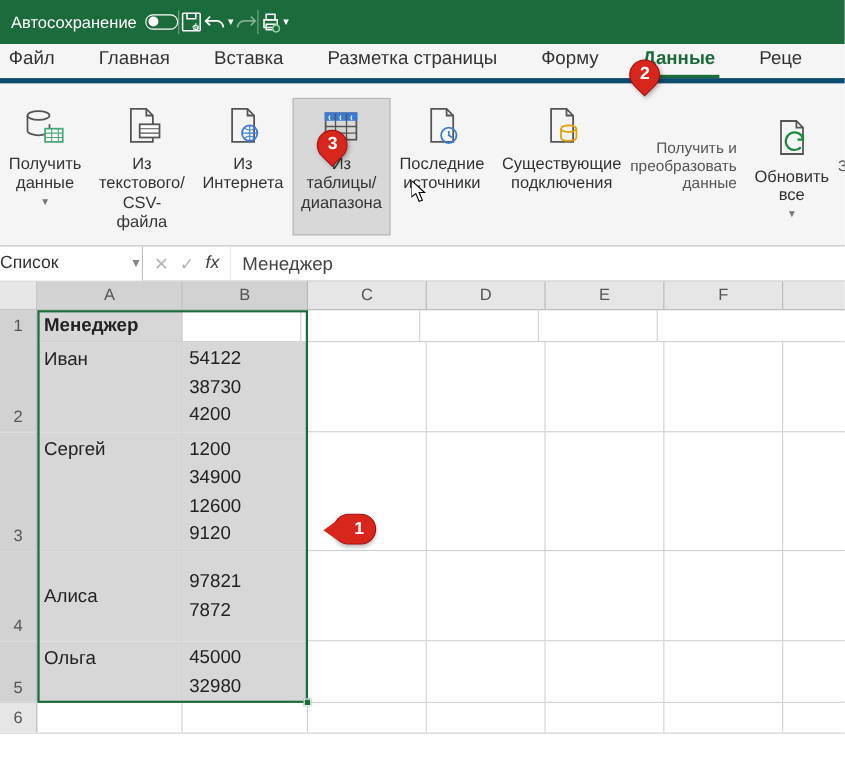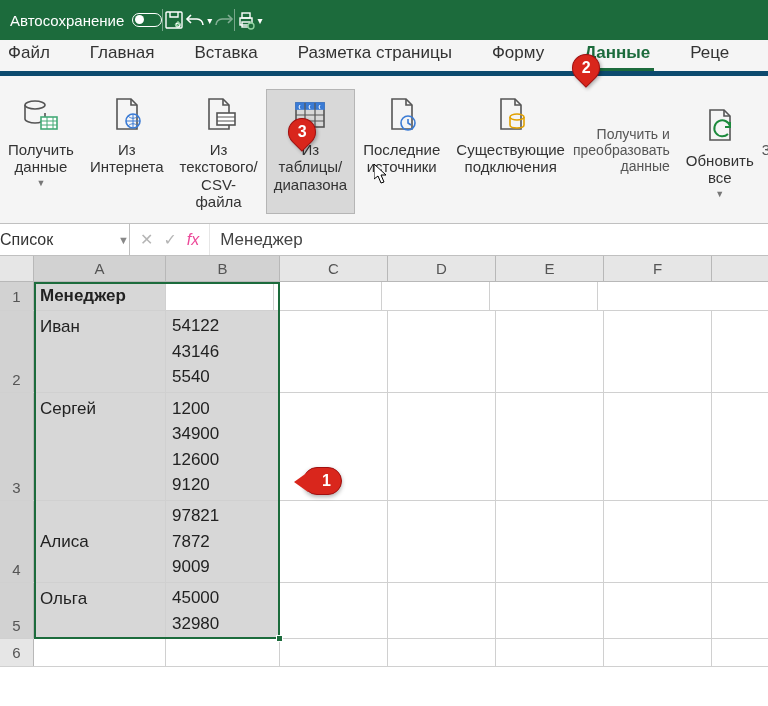--- a/index.html
+++ b/index.html
@@ -23,21 +23,21 @@
   .rb-btn { display: flex; flex-direction: column; align-items: center; justify-content: flex-start; padding: 6px 8px 4px; font-size: 15px; color: #333; text-align: center; gap: 6px; cursor: pointer; line-height: 1.15; }
   .rb-btn.pressed { background: #d8d8d8; border: 1px solid #b5b5b5; padding: 5px 7px 3px; }
   .rb-icon { width: 40px; height: 40px; display: flex; align-items: center; justify-content: center; }
   .group-label { font-size: 14px; color: #555; text-align: right; padding-bottom: 4px; }
   .rb-sep { width: 1px; background: #d0d0d0; margin: 6px 4px 28px; }
 
   .formula-bar { height: 32px; display: flex; align-items: stretch; border-bottom: 1px solid #c0c0c0; background: #fff; }
   .name-box { width: 130px; border-right: 1px solid #c0c0c0; display: flex; align-items: center; padding: 0 0; font-size: 16px; color: #333; justify-content: space-between; background:#fff; }
   .name-box .dd { color:#888; font-size:11px; }
   .fb-btns { display: flex; align-items: center; gap: 10px; padding: 0 10px; color: #b5b5b5; font-size: 16px; border-right: 1px solid #e6e6e6; }
-  .fx { font-style: italic; color: #ec4899; }
+  .fx { font-style: italic; color: #404040; }
   .fb-input { flex: 1; display: flex; align-items: center; padding: 0 10px; font-size: 17px; color: #444; }
 
   .grid-wrap { position: relative; overflow: hidden; height: calc(706px - 40px - 36px - 148px - 32px); }
   .col-headers { display: flex; height: 26px; background: #e6e6e6; border-bottom: 1px solid #b8b8b8; }
   .corner { width: 34px; border-right: 1px solid #b8b8b8; background: #e6e6e6; }
   .ch { border-right: 1px solid #b8b8b8; display:flex; align-items:center; justify-content:center; font-size: 15px; color:#555; }
   .ch.sel { background: #d2d2d2; }
   .row { display:flex; border-bottom: 1px solid #d0d0d0; }
   .rh { width: 34px; background: #e6e6e6; border-right: 1px solid #b8b8b8; display:flex; align-items:center; justify-content:center; font-size:15px; color:#555; }
   .rh.sel { background: #d2d2d2; }
@@ -125,38 +125,38 @@
         </span>
         <span style="white-space:pre-line">Получить
 данные</span>
         <span style="font-size:9px;color:#777;margin-top:-4px">▼</span>
       </div>
       <div class="rb-btn">
         <span class="rb-icon">
           <svg width="40" height="40" viewBox="0 0 40 40" fill="none" stroke="#555" stroke-width="1.6">
               <path d="M10 4h14l6 6v24H10z"></path>
               <path d="M24 4v6h6"></path>
+              <rect x="18" y="18" width="18" height="12" stroke="#555" fill="#fff"></rect>
+              <path d="M18 22h18M18 26h18" stroke-width="1"></path>
+            </svg>
+        </span>
+        <span style="white-space:pre-line">Из текстового/
+CSV-файла</span>
+      </div>
+      <div class="rb-btn">
+        <span class="rb-icon">
+          <svg width="40" height="40" viewBox="0 0 40 40" fill="none" stroke="#555" stroke-width="1.6">
+              <path d="M10 4h14l6 6v24H10z"></path>
+              <path d="M24 4v6h6"></path>
               <circle cx="26" cy="26" r="7" stroke="#3a7bd5"></circle>
               <path d="M19 26h14M26 19v14M21 21c3 3 7 3 10 0M21 31c3-3 7-3 10 0" stroke="#3a7bd5" stroke-width="1"></path>
             </svg>
         </span>
         <span style="white-space:pre-line">Из
 Интернета</span>
-      </div>
-      <div class="rb-btn">
-        <span class="rb-icon">
-          <svg width="40" height="40" viewBox="0 0 40 40" fill="none" stroke="#555" stroke-width="1.6">
-              <path d="M10 4h14l6 6v24H10z"></path>
-              <path d="M24 4v6h6"></path>
-              <rect x="18" y="18" width="18" height="12" stroke="#555" fill="#fff"></rect>
-              <path d="M18 22h18M18 26h18" stroke-width="1"></path>
-            </svg>
-        </span>
-        <span style="white-space:pre-line">Из текстового/
-CSV-файла</span>
       </div>
       <div class="rb-btn pressed">
         <span class="rb-icon">
           <svg width="40" height="40" viewBox="0 0 40 40" fill="none" stroke="#555" stroke-width="1.6">
               <rect x="6" y="8" width="28" height="24"></rect>
               <rect x="6" y="8" width="28" height="6" fill="#3a7bd5" stroke="#3a7bd5"></rect>
               <path d="M6 20h28M6 26h28M15 8v24M25 8v24" stroke-width="1.2"></path>
               <path d="M10 10l-1 2 1 2M20 10l-1 2 1 2M30 10l-1 2 1 2" stroke="#fff" stroke-width="1"></path>
             </svg>
         </span>
@@ -246,22 +246,22 @@
     <div class="cell colF"></div>
   </div>
 
   <div class="row" style="height:82px">
     <div class="rh sel" style="align-items:flex-end;padding-bottom:4px">2</div>
     <div class="cell colA sel" style="justify-content:flex-start">
         <span>Иван</span>
       </div>
     <div class="cell colB sel">
       <span>54122</span>
-        <span>43146</span>
-        <span>5540</span>
+        <span>38730</span>
+        <span>4200</span>
     </div>
     <div class="cell colC"></div>
     <div class="cell colD"></div>
     <div class="cell colE"></div>
     <div class="cell colF"></div>
   </div>
 
   <div class="row" style="height:108px">
     <div class="rh sel" style="align-items:flex-end;padding-bottom:4px">3</div>
     <div class="cell colA sel" style="justify-content:flex-start">
@@ -280,21 +280,20 @@
   </div>
 
   <div class="row" style="height:82px">
     <div class="rh sel" style="align-items:flex-end;padding-bottom:4px">4</div>
     <div class="cell colA sel" style="justify-content:center">
         <span>Алиса</span>
       </div>
     <div class="cell colB sel">
       <span>97821</span>
         <span>7872</span>
-        <span>9009</span>
     </div>
     <div class="cell colC"></div>
     <div class="cell colD"></div>
     <div class="cell colE"></div>
     <div class="cell colF"></div>
   </div>
 
   <div class="row" style="height:56px">
     <div class="rh sel" style="align-items:flex-end;padding-bottom:4px">5</div>
     <div class="cell colA sel" style="justify-content:flex-start">

